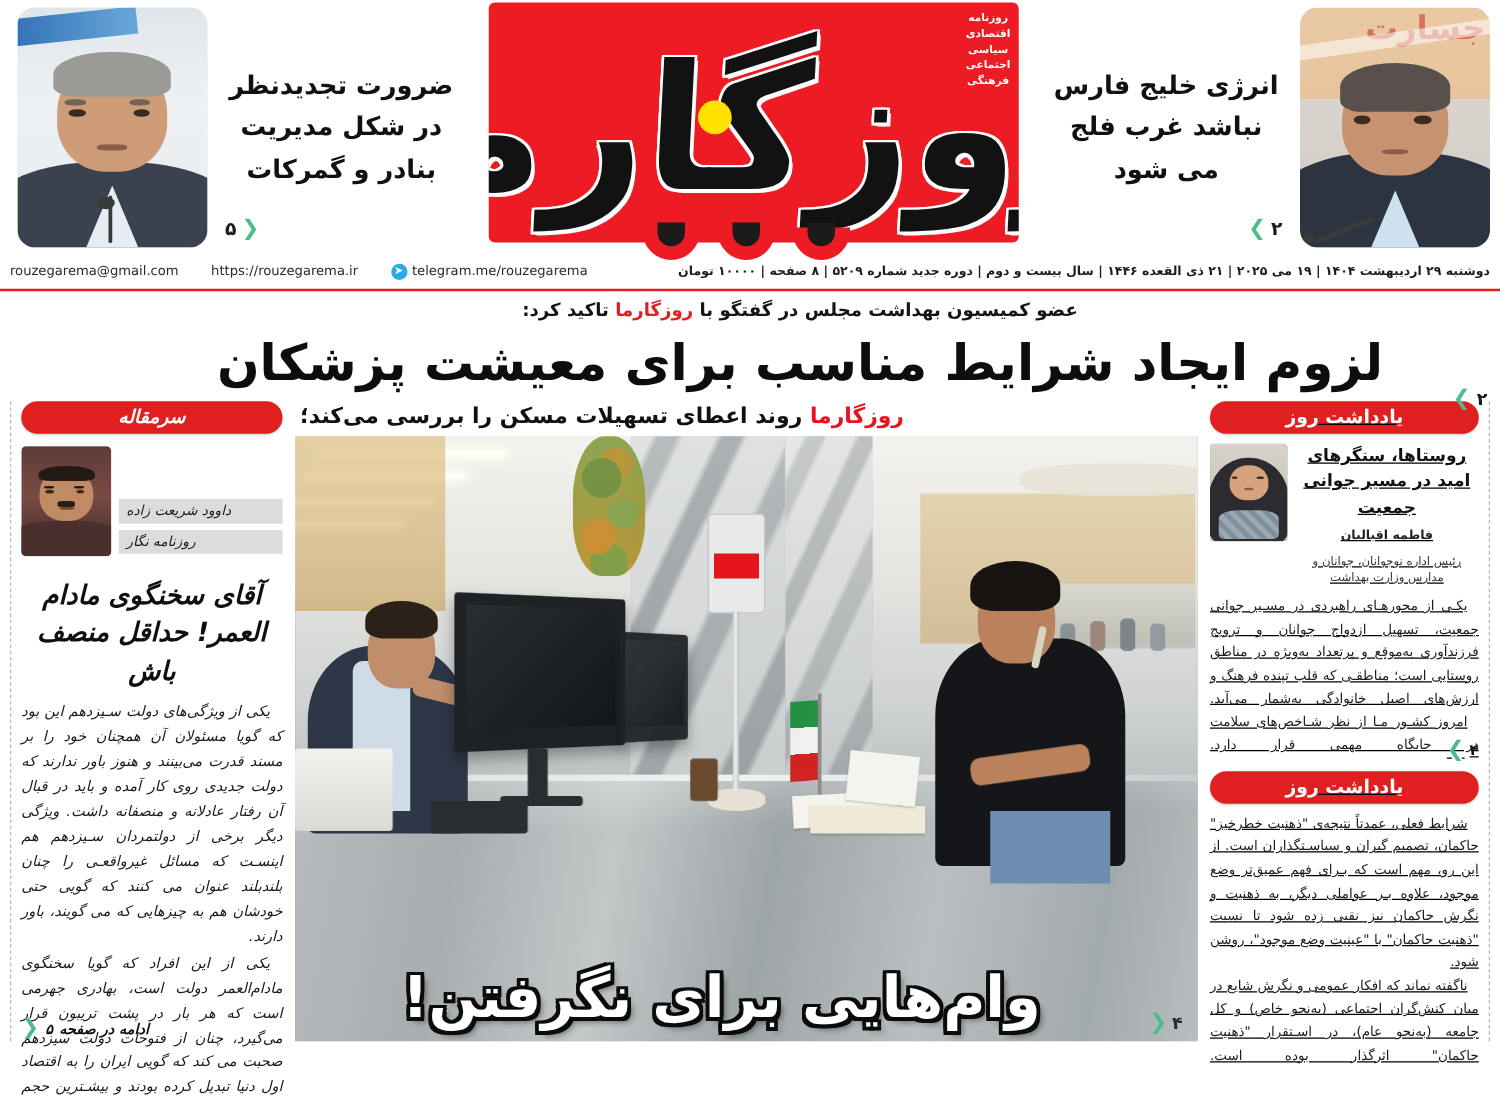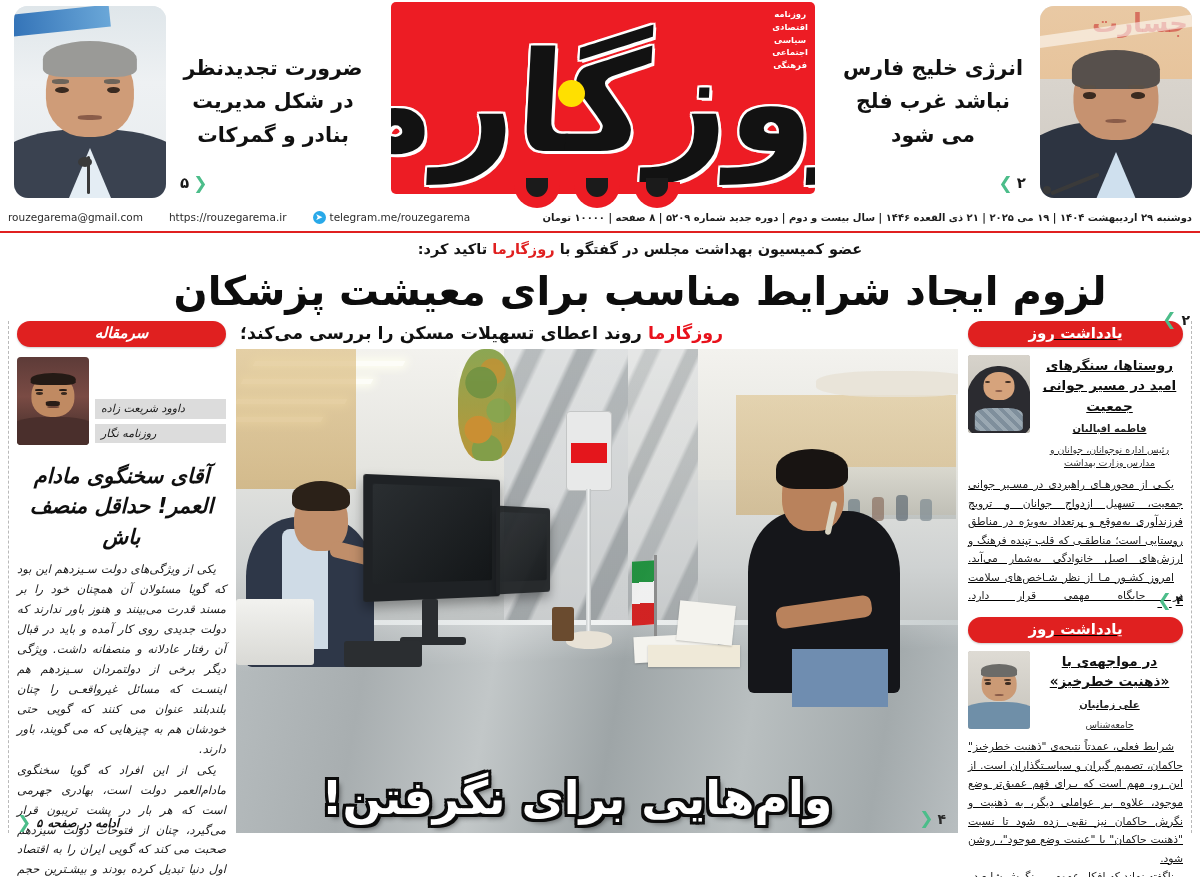--- a/index.html
+++ b/index.html
@@ -867,40 +867,20 @@
           <p>امروز کشـور مـا از نظر شـاخص‌های سلامت در جایگاه مهمی قرار دارد.</p>
         </div>
         <div class="note-page">
           <span>۴</span>
           <span class="chev">❯</span>
         </div>
       </div>
 
       <div class="note-block">
         <div class="badge">یادداشت روز</div>
-        <div class="note-head">
-          <div class="note-head-text">
-            <div class="note-title">در مواجهه‌ی با «ذهنیت خطرخیز»</div>
-            <div class="note-author">علی زمانیان</div>
-            <div class="note-role">جامعه‌شناس</div>
-          </div>
-          <div class="note-photo">
-            <div class="portrait">
-              <div class="p-bg" style="background:linear-gradient(180deg,#dedbd4,#c6c3bb)"></div>
-              <div class="p-suit" style="background:#6f8fa8;height:40%;border-radius:40% 40% 0 0;"></div>
-              <div class="p-head" style="width:56%;height:44%;top:20%;background:#cb9a75;"></div>
-              <div class="p-hair" style="width:58%;height:16%;top:17%;background:#6b6b68;"></div>
-              <div class="p-brow" style="left:26%;top:36%;"></div>
-              <div class="p-brow" style="left:58%;top:36%;"></div>
-              <div class="p-eye" style="left:28%;top:40%;"></div>
-              <div class="p-eye" style="left:60%;top:40%;"></div>
-              <div class="p-mouth" style="top:55%;"></div>
-            </div>
-          </div>
-        </div>
         <div class="note-body">
           <p>شرایط فعلی، عمدتاً نتیجه‌ی "ذهنیت خطرخیز" حاکمان، تصمیم گیران و سیاسـتگذاران است. از این رو، مهم است که بـرای فهم عمیق‌تر وضع موجود، علاوه بـر عواملی دیگر، به ذهنیت و نگرش حاکمان نیز نقبی زده شود تا نسبت "ذهنیت حاکمان" با "عینیت وضع موجود"، روشن شود.</p>
           <p>ناگفته نماند که افکار عمومی و نگرش شایع در میان کنش‌گران اجتماعی (به‌نحو خاص) و کل جامعه (به‌نحو عام)، در اسـتقرار "ذهنیت حاکمان" اثرگذار بوده است.</p>
         </div>
 
       </div>
     </div>
 
     <div class="col-main">
       <div class="photo-kicker">

